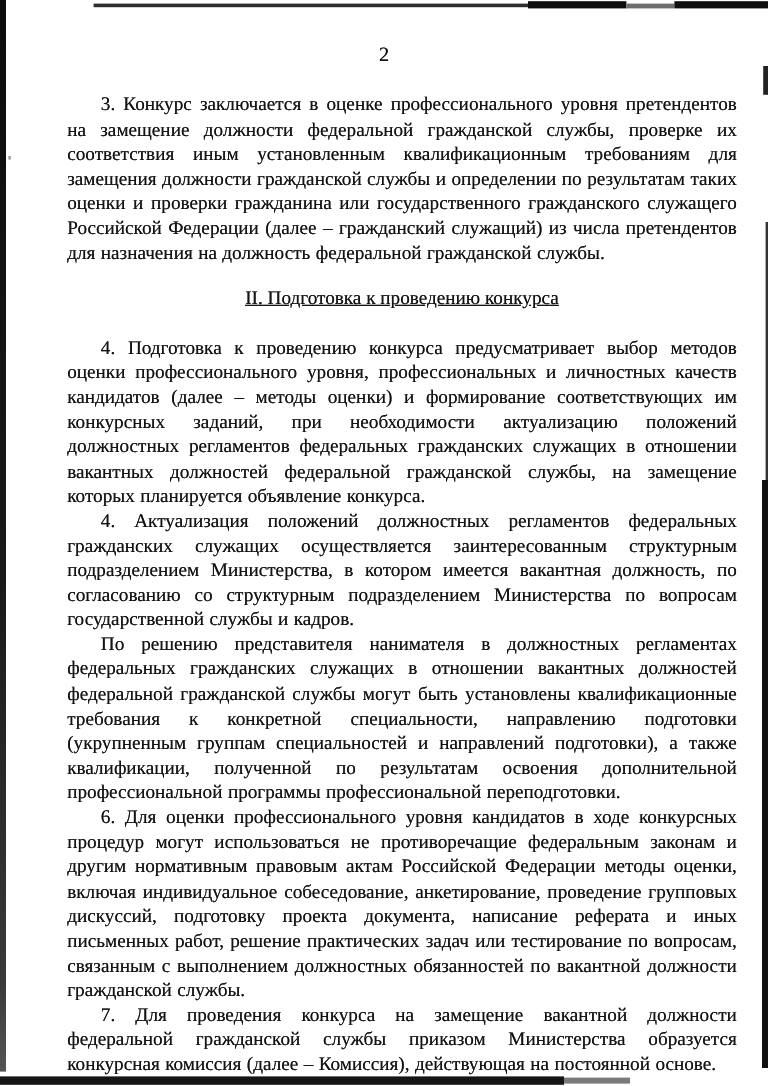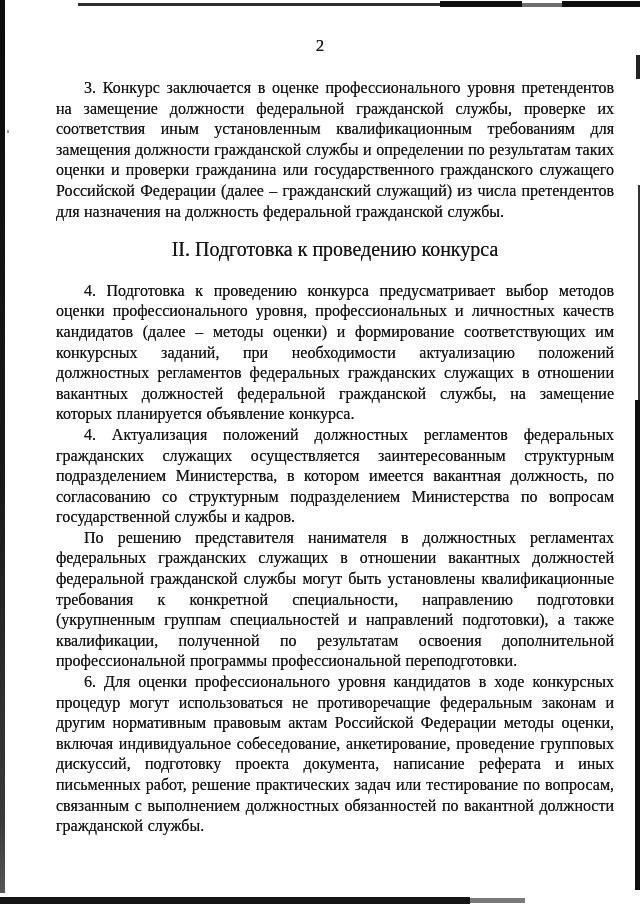--- a/index.html
+++ b/index.html
@@ -35,25 +35,26 @@
     margin: 0;
     font-size: 16px;
     line-height: 20.6px;
     text-align: justify;
     text-indent: 28px;
     text-shadow: 0 0 0.5px rgba(0,0,0,0.75);
     word-spacing: 0.5px;
   }
   .section-heading {
     margin: 17px 0 21px 0;
-    font-size: 20px;
+    font-size: 16px;
     line-height: 20.6px;
     font-weight: normal;
     text-align: center;
     text-shadow: 0 0 0.5px rgba(0,0,0,0.75);
+    text-decoration: underline;
   }
   
   .artifact { position: absolute; }
   .edge-left {
     left: 0; top: 0; width: 5px; height: 893px;
     background: linear-gradient(180deg, #0c0c0c 0%, #1a1a1a 55%, #3a3a3a 92%, #555 100%);
   }
   .edge-top-1 { left: 78px; top: 3px; width: 362px; height: 3px; background: #2e2e2e; }
   .edge-top-2 { left: 440px; top: 1px; width: 82px; height: 6px; background: #0f0f0f; }
   .edge-top-3 { left: 522px; top: 3px; width: 40px; height: 4px; background: #6e6e6e; }
@@ -78,20 +79,21 @@
     <h2 class="section-heading">II. Подготовка к проведению конкурса</h2>
 
     <p>4. Подготовка к проведению конкурса предусматривает выбор методов оценки профессионального уровня, профессиональных и личностных качеств кандидатов (далее – методы оценки) и формирование соответствующих им конкурсных заданий, при необходимости актуализацию положений должностных регламентов федеральных гражданских служащих в отношении вакантных должностей федеральной гражданской службы, на замещение которых планируется объявление конкурса.</p>
 
     <p>4. Актуализация положений должностных регламентов федеральных гражданских служащих осуществляется заинтересованным структурным подразделением Министерства, в котором имеется вакантная должность, по согласованию со структурным подразделением Министерства по вопросам государственной службы и кадров.</p>
 
     <p>По решению представителя нанимателя в должностных регламентах федеральных гражданских служащих в отношении вакантных должностей федеральной гражданской службы могут быть установлены квалификационные требования к конкретной специальности, направлению подготовки (укрупненным группам специальностей и направлений подготовки), а также квалификации, полученной по результатам освоения дополнительной профессиональной программы профессиональной переподготовки.</p>
 
     <p>6. Для оценки профессионального уровня кандидатов в ходе конкурсных процедур могут использоваться не противоречащие федеральным законам и другим нормативным правовым актам Российской Федерации методы оценки, включая индивидуальное собеседование, анкетирование, проведение групповых дискуссий, подготовку проекта документа, написание реферата и иных письменных работ, решение практических задач или тестирование по вопросам, связанным с выполнением должностных обязанностей по вакантной должности гражданской службы.</p>
 
+    <p>7. Для проведения конкурса на замещение вакантной должности федеральной гражданской службы приказом Министерства образуется конкурсная комиссия (далее – Комиссия), действующая на постоянной основе.</p>
   </div>
 
   <div class="artifact edge-left"></div>
   <div class="artifact edge-top-1"></div>
   <div class="artifact edge-top-2"></div>
   <div class="artifact edge-top-3"></div>
   <div class="artifact edge-top-4"></div>
   <div class="artifact edge-right-tick"></div>
   <div class="artifact edge-right-thin"></div>
   <div class="artifact edge-right-bar"></div>

